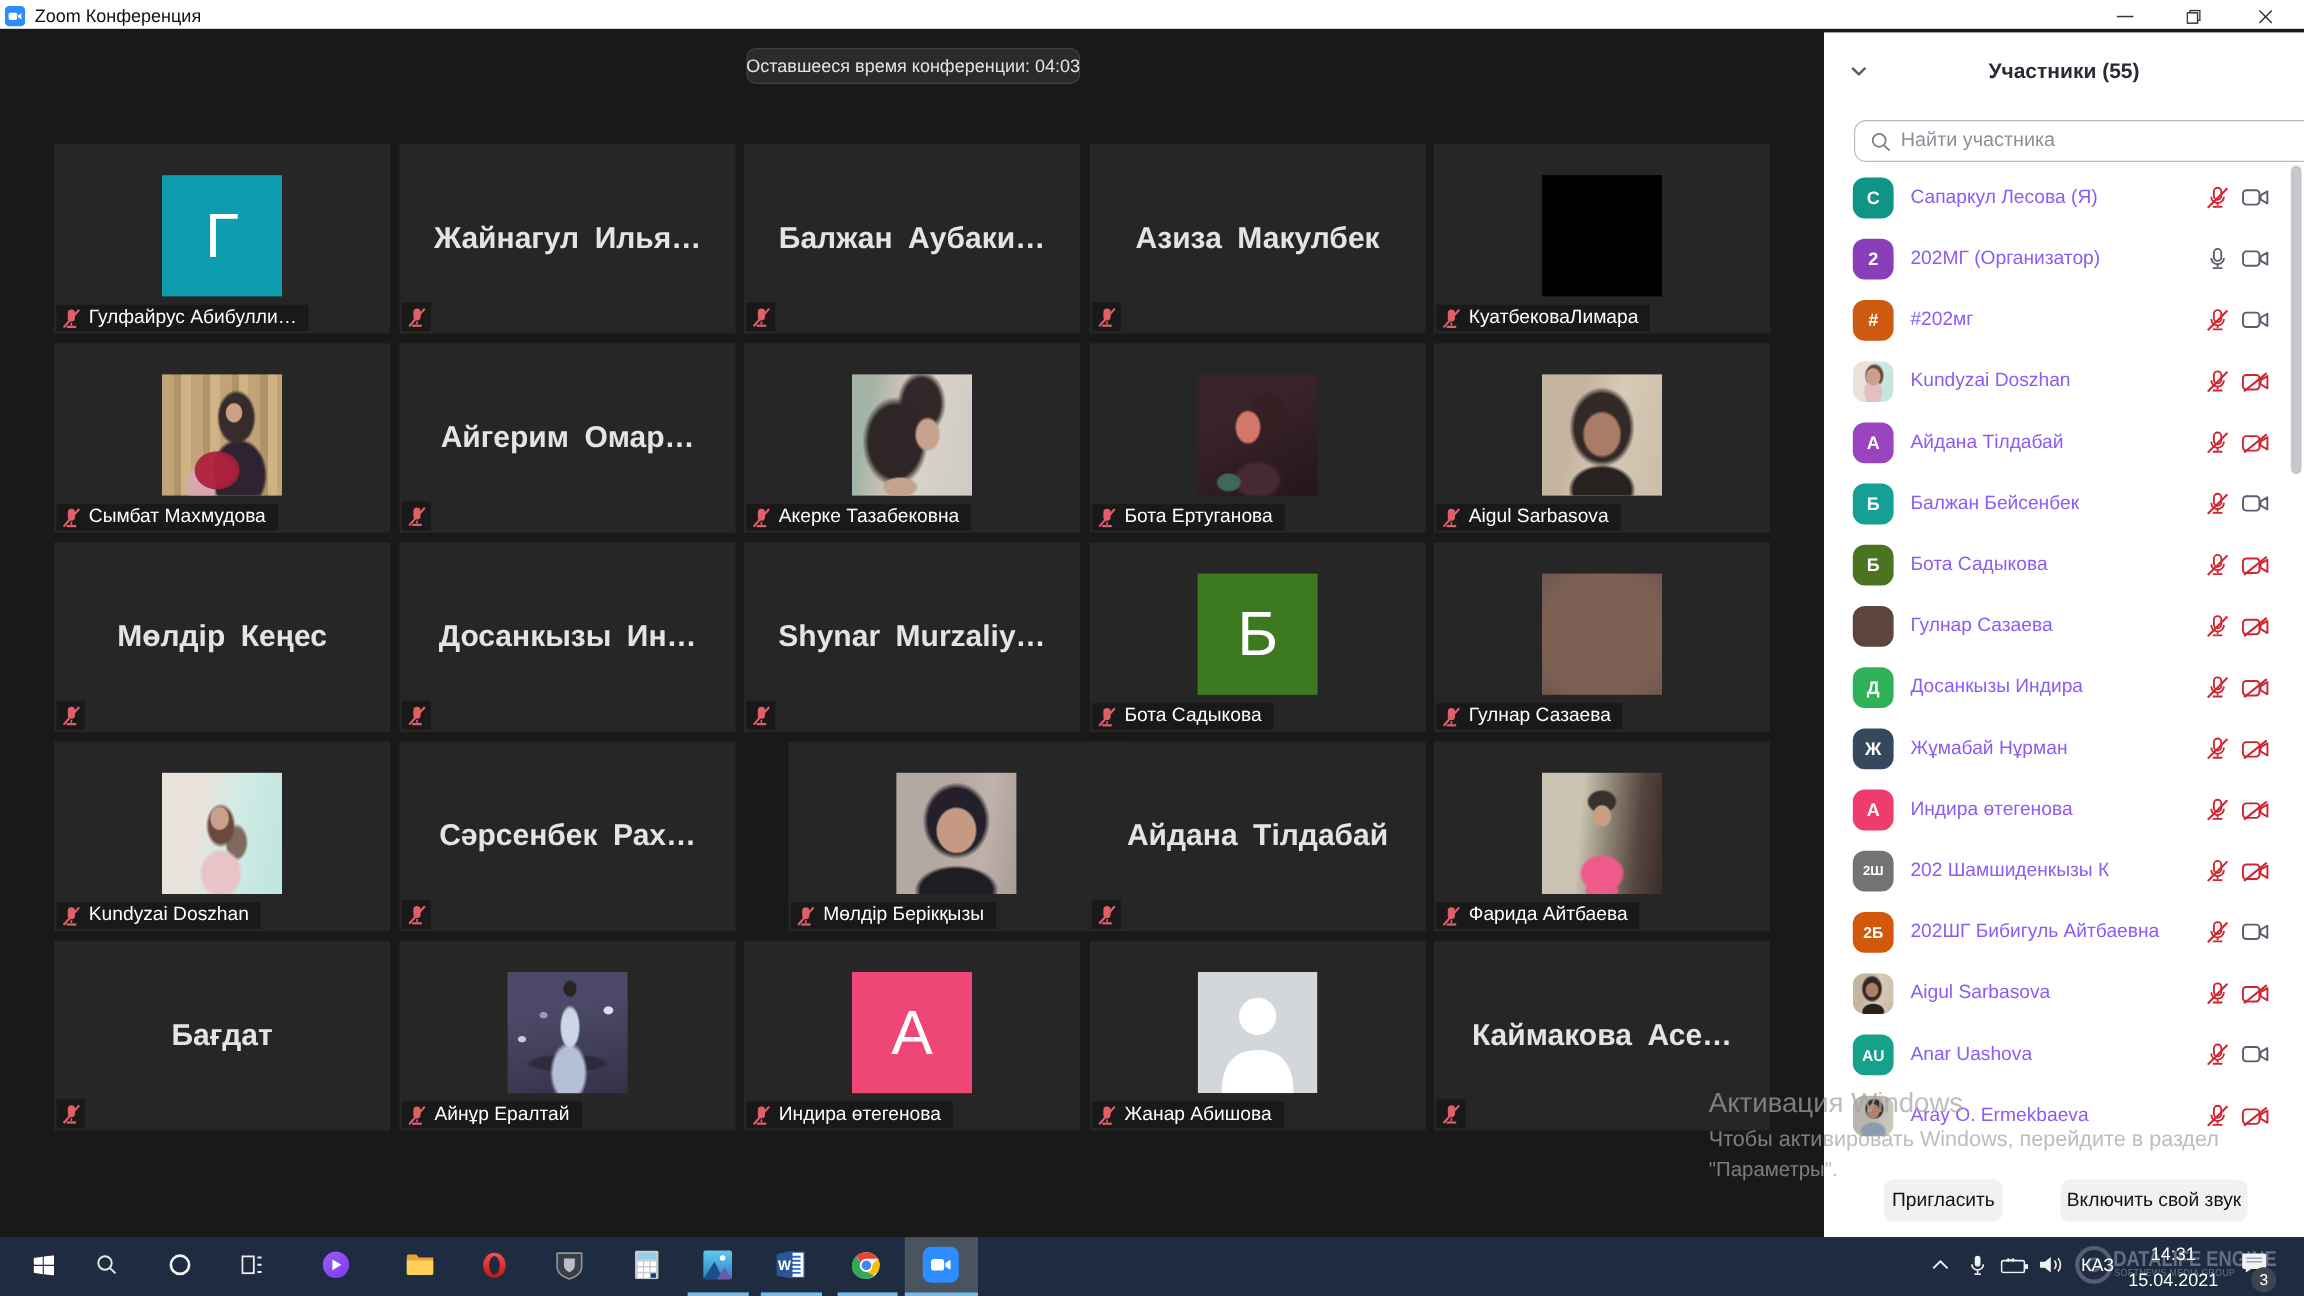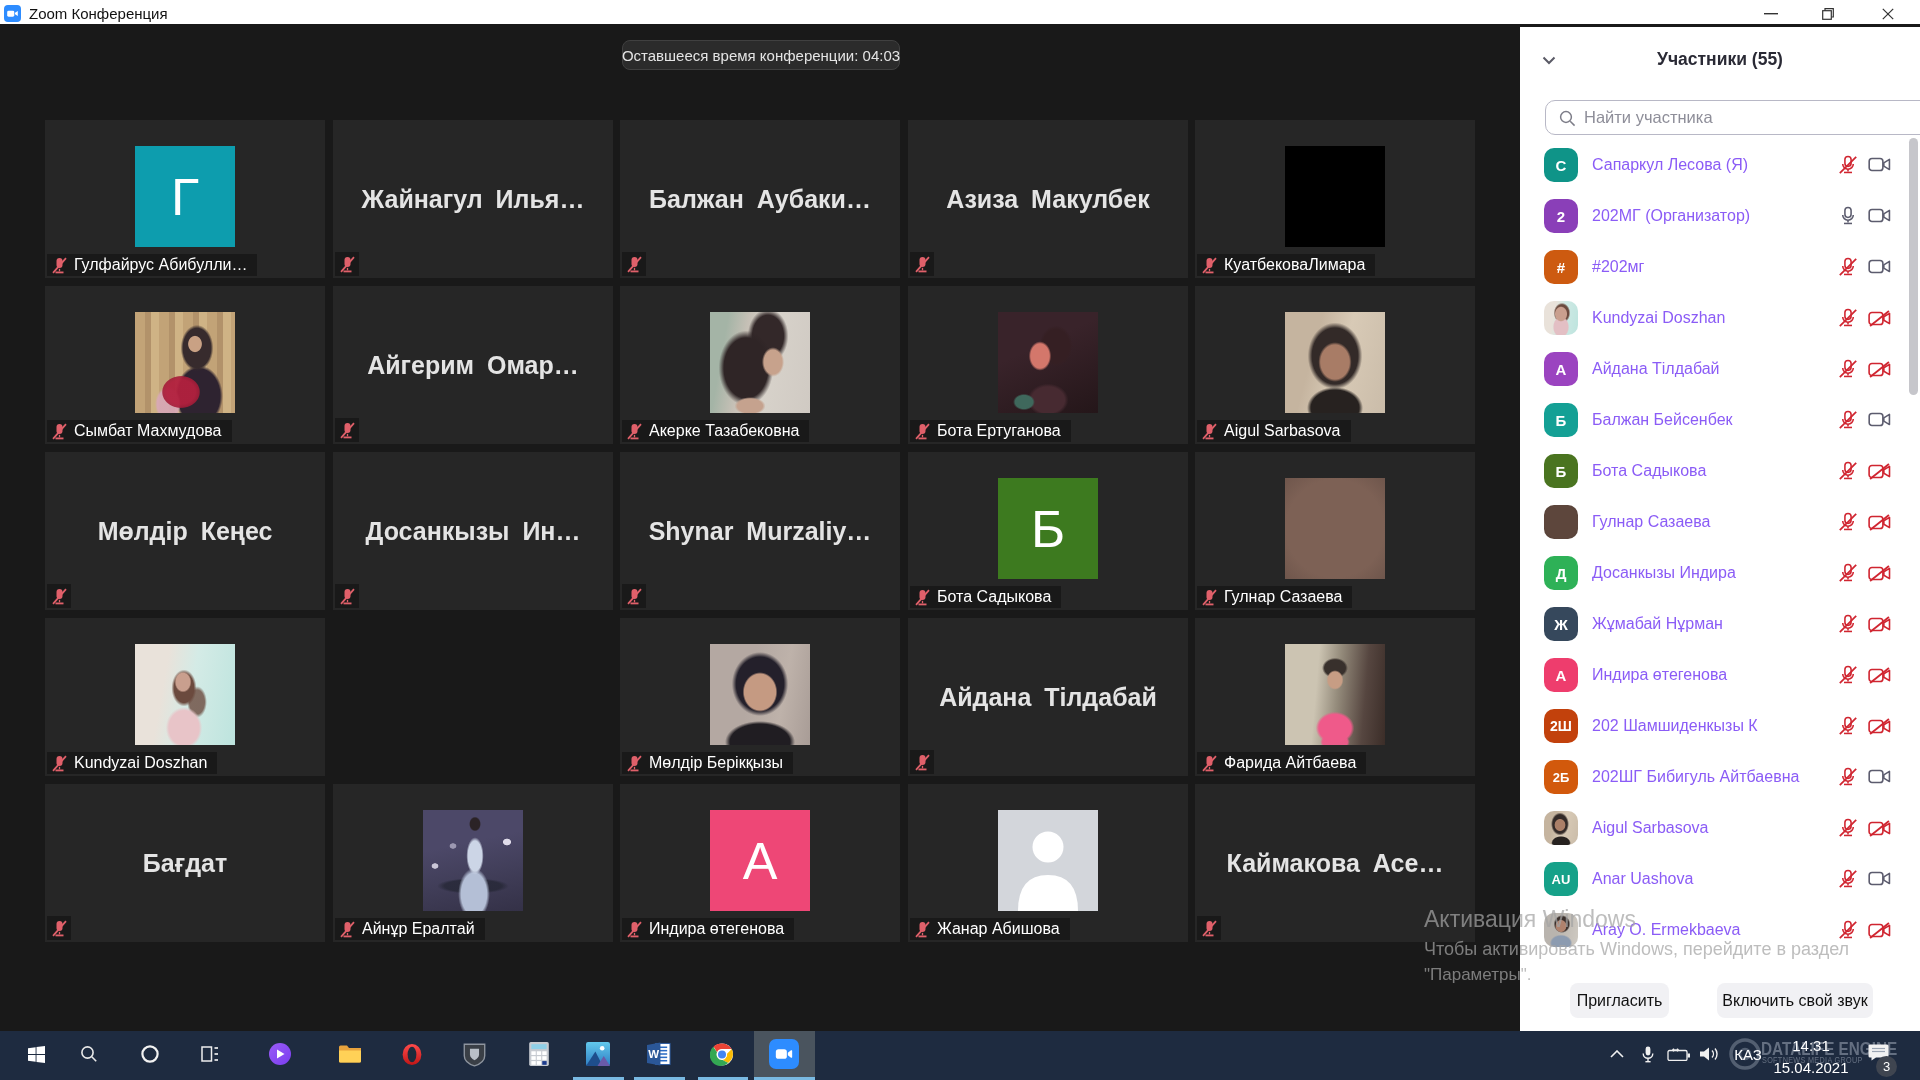--- a/index.html
+++ b/index.html
@@ -226,21 +226,32 @@
       <div class="lbl">
         <svg width="15" height="17" viewBox="0 0 18 20" style="display:block">
 <rect x="5.4" y="1" width="7.2" height="12" rx="3.6" fill="#e0606a"></rect>
 <rect x="8.2" y="14" width="1.6" height="3" fill="#e0606a"></rect>
 <rect x="4.2" y="17.2" width="9.6" height="2.2" fill="#e0606a"></rect>
 <line x1="1.2" y1="18.8" x2="16.8" y2="1.2" stroke="#e0606a" stroke-width="2.1"></line>
 </svg>
         <span>Kundyzai Doszhan</span>
       </div>
     </div>
-<div class="tile" style="left:620px;top:591px">
+<div class="tile" style="left:333px;top:591px">
+      <div class="cname">Сәрсенбек Рах…</div>
+      <div class="micbadge">
+        <svg width="15" height="17" viewBox="0 0 18 20" style="display:block">
+<rect x="5.4" y="1" width="7.2" height="12" rx="3.6" fill="#e0606a"></rect>
+<rect x="8.2" y="14" width="1.6" height="3" fill="#e0606a"></rect>
+<rect x="4.2" y="17.2" width="9.6" height="2.2" fill="#e0606a"></rect>
+<line x1="1.2" y1="18.8" x2="16.8" y2="1.2" stroke="#e0606a" stroke-width="2.1"></line>
+</svg>
+      </div>
+    </div>
+<div class="tile" style="left:657px;top:591px">
       <div class="sq" style="background:radial-gradient(28px 32px at 50px 48px, #c59a82 0 56%, rgba(197,154,130,0) 62%),radial-gradient(44px 50px at 50px 40px, #24202b 0 54%, rgba(36,32,43,0) 64%),radial-gradient(50px 30px at 50px 98px, #201d22 0 60%, rgba(32,29,34,0) 70%),linear-gradient(100deg, #b4a8a2 0 40%, #beb2aa 70%, #a89c96 100%)"></div>
       <div class="lbl">
         <svg width="15" height="17" viewBox="0 0 18 20" style="display:block">
 <rect x="5.4" y="1" width="7.2" height="12" rx="3.6" fill="#e0606a"></rect>
 <rect x="8.2" y="14" width="1.6" height="3" fill="#e0606a"></rect>
 <rect x="4.2" y="17.2" width="9.6" height="2.2" fill="#e0606a"></rect>
 <line x1="1.2" y1="18.8" x2="16.8" y2="1.2" stroke="#e0606a" stroke-width="2.1"></line>
 </svg>
         <span>Мөлдір Берікқызы</span>
       </div>
@@ -555,21 +566,21 @@
       </span>
       <span class="pcam">
         <svg width="23" height="17" viewBox="0 0 24 18" style="display:block">
 <rect x="1" y="2.6" width="14.6" height="12.8" rx="3" fill="none" stroke="#d02530" stroke-width="1.7"></rect>
 <path d="M16.6 7.2 L22.6 3.6 L22.6 14.4 L16.6 10.8 Z" fill="none" stroke="#d02530" stroke-width="1.7" stroke-linejoin="round"></path>
 <line x1="2" y1="17" x2="22" y2="1" stroke="#d02530" stroke-width="1.9"></line>
 </svg>
       </span>
     </div>
 <div class="prow" style="top:682px">
-      <div class="pav" style="background:#c2410c;font-size:14px">2Ш</div>
+      <div class="pav" style="background:#737373;font-size:11px">2Ш</div>
       <span class="pname">202 Шамшиденкызы К</span>
       <span class="pmic">
         <svg width="20" height="20" viewBox="0 0 22 22" style="display:block">
 <rect x="7.6" y="1.6" width="6.8" height="11" rx="3.4" fill="none" stroke="#d02530" stroke-width="1.7"></rect>
 <path d="M5.2 9.8 a5.8 5.8 0 0 0 11.6 0" fill="none" stroke="#d02530" stroke-width="1.7"></path>
 <line x1="11" y1="15.6" x2="11" y2="18.2" stroke="#d02530" stroke-width="1.7"></line>
 <line x1="6.6" y1="19.2" x2="15.4" y2="19.2" stroke="#d02530" stroke-width="1.7"></line>
 <line x1="2" y1="20" x2="20" y2="2" stroke="#d02530" stroke-width="1.9"></line>
 </svg>
       </span>

